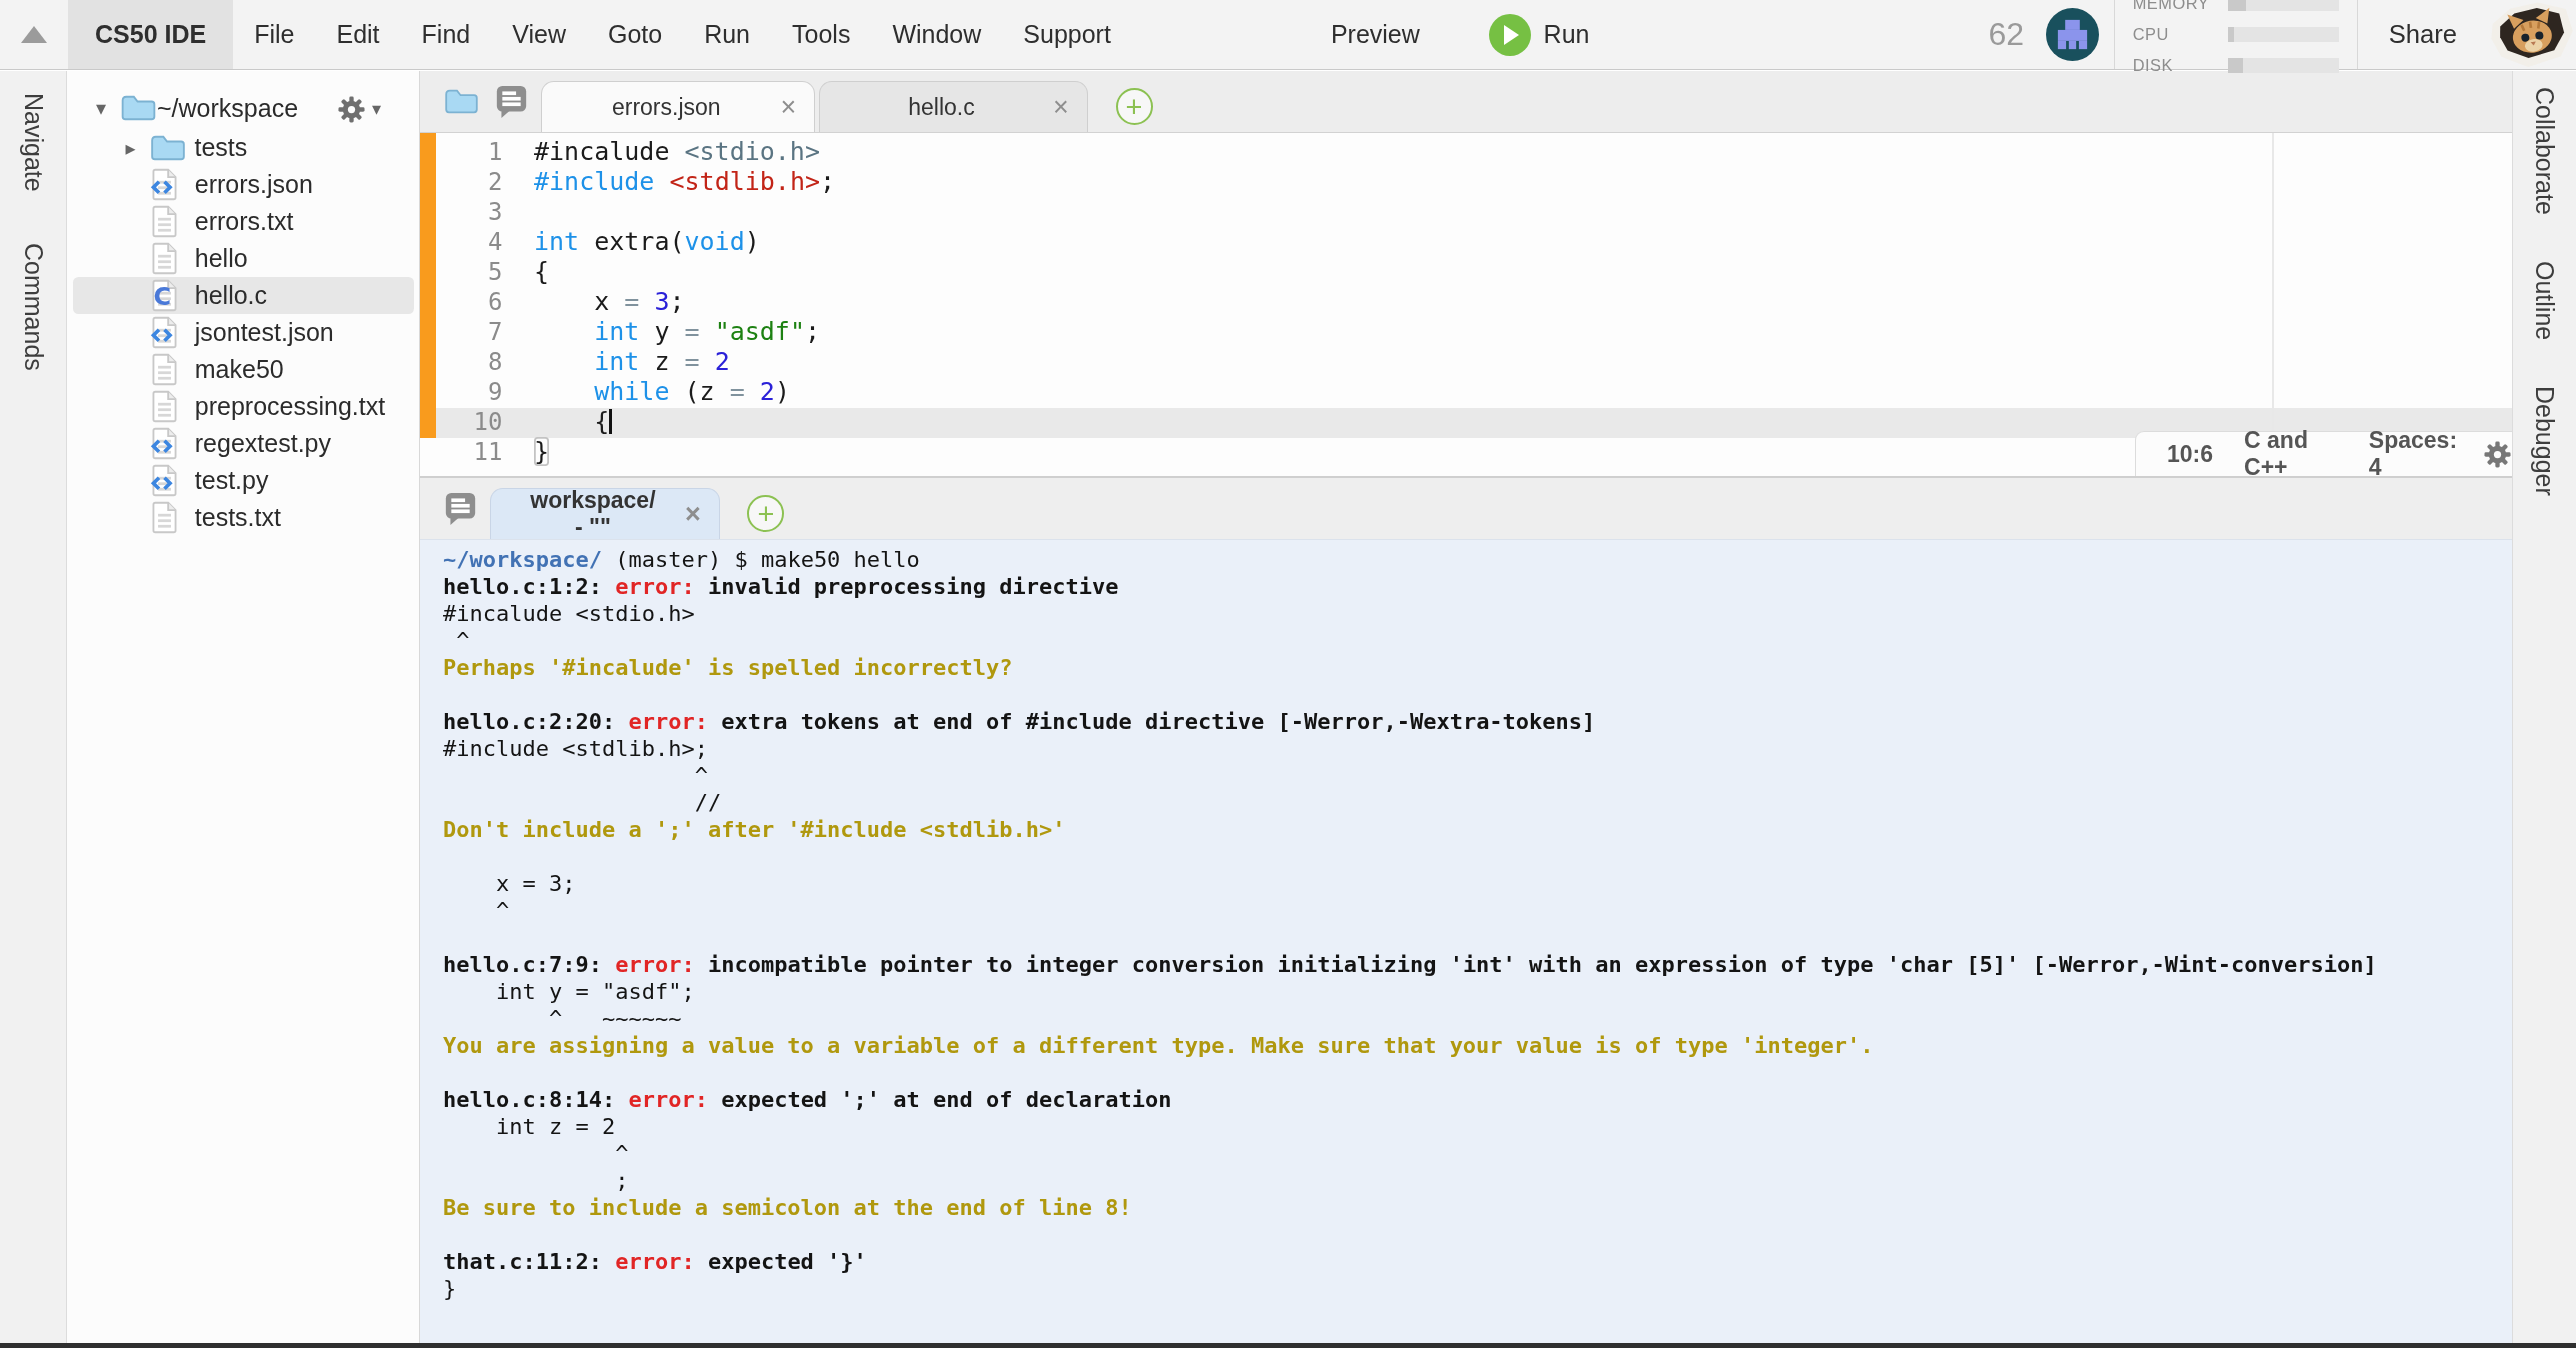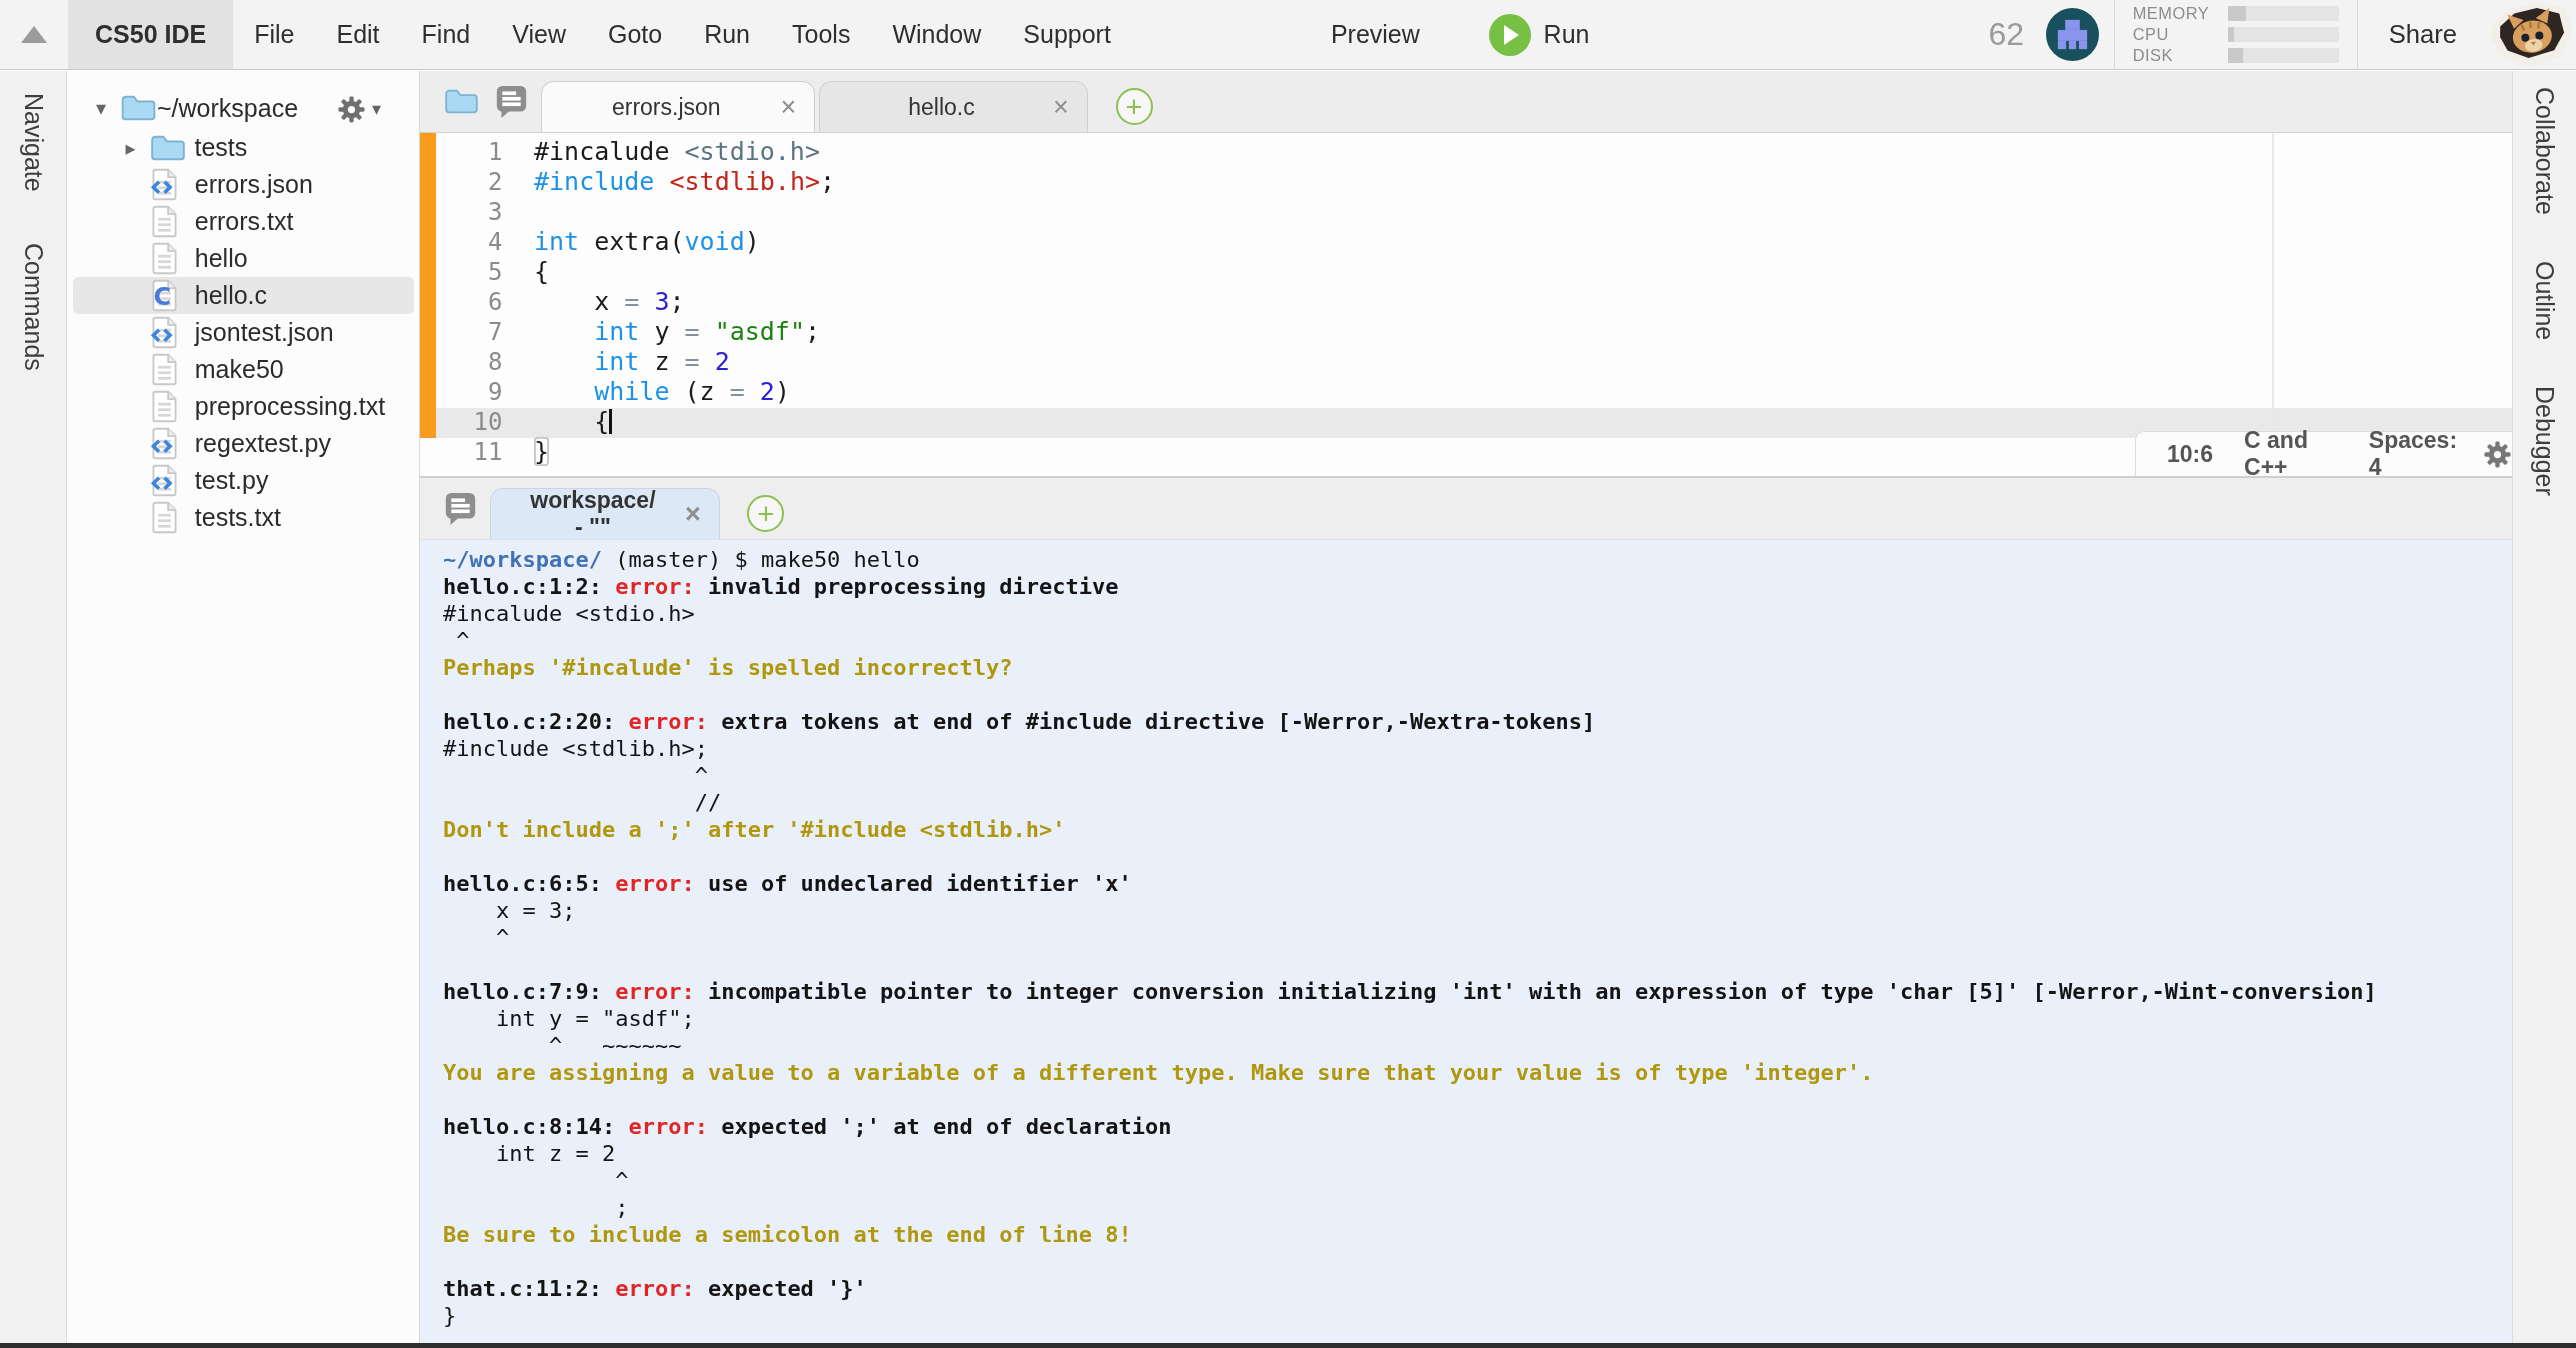--- a/index.html
+++ b/index.html
@@ -14,21 +14,21 @@
   .mb-app{font-weight:bold;background:#e2e2e2;height:69px;display:flex;align-items:center;padding:0 27px;flex:none;}
   #menu-items{display:flex;height:69px;align-items:center;flex:none;}
   .mb-item{padding:0 21px;cursor:default;}
   .mb-preview{margin-left:190px;padding:0 9px;flex:none;}
   .mb-run{display:flex;align-items:center;margin-left:60px;flex:none;}
   .run-circle{width:42px;height:42px;border-radius:50%;background:#76c043;display:flex;align-items:center;justify-content:center;margin-right:12.8px;}
   .run-play{width:0;height:0;border-top:10px solid transparent;border-bottom:10px solid transparent;border-left:15.5px solid #fff;margin-left:3.7px;}
   .mb-right{margin-left:auto;display:flex;align-items:center;height:69px;flex:none;}
   .mb-count{color:#9a9a9a;font-size:32px;margin-right:22px;}
   .avatar{width:53px;height:53px;margin-right:14.6px;}
-  .gauges{height:69px;display:flex;flex-direction:column;justify-content:center;gap:2px;
+  .gauges{height:69px;display:flex;flex-direction:column;justify-content:center;gap:12px;
           border-left:0.9px solid #d8d8d8;border-right:0.9px solid #d8d8d8;padding:0 18px;}
   .gauge-row{display:flex;align-items:center;}
   .gauge-label{width:95px;font-size:16.4px;color:#8d8d8d;letter-spacing:0.5px;}
   .gauge-track{width:111px;height:14.6px;background:#e4e4e4;position:relative;}
   .gauge-fill{position:absolute;left:0;top:0;bottom:0;background:#c9c9c9;}
   .mb-share{margin:0 24px 0 31px;font-size:25.6px;}
   .cat-wrap{width:95px;height:69px;position:relative;flex:none;}
   .cat-wrap svg{position:absolute;top:1.8px;right:-1.8px;transform:rotate(-9deg);}
 
   
@@ -475,21 +475,20 @@
       <div class="trow"><span class="tt-p">#incalude &lt;stdio.h&gt;</span></div>
       <div class="trow"><span class="tt-p"> ^</span></div>
       <div class="trow"><span class="tt-y">Perhaps '#incalude' is spelled incorrectly?</span></div>
       <div class="trow"></div>
       <div class="trow"><span class="tt-b">hello.c:2:20: </span><span class="tt-e">error: </span><span class="tt-b">extra tokens at end of #include directive [-Werror,-Wextra-tokens]</span></div>
       <div class="trow"><span class="tt-p">#include &lt;stdlib.h&gt;;</span></div>
       <div class="trow"><span class="tt-p">                   ^</span></div>
       <div class="trow"><span class="tt-p">                   //</span></div>
       <div class="trow"><span class="tt-y">Don't include a ';' after '#include &lt;stdlib.h&gt;'</span></div>
       <div class="trow"></div>
-      <div class="trow"><span class="tt-b">hello.c:6:5: </span><span class="tt-e">error: </span><span class="tt-b">use of undeclared identifier 'x'</span></div>
       <div class="trow"><span class="tt-p">    x = 3;</span></div>
       <div class="trow"><span class="tt-p">    ^</span></div>
       <div class="trow"></div>
       <div class="trow"><span class="tt-b">hello.c:7:9: </span><span class="tt-e">error: </span><span class="tt-b">incompatible pointer to integer conversion initializing 'int' with an expression of type 'char [5]' [-Werror,-Wint-conversion]</span></div>
       <div class="trow"><span class="tt-p">    int y = "asdf";</span></div>
       <div class="trow"><span class="tt-p">        ^   ~~~~~~</span></div>
       <div class="trow"><span class="tt-y">You are assigning a value to a variable of a different type. Make sure that your value is of type 'integer'.</span></div>
       <div class="trow"></div>
       <div class="trow"><span class="tt-b">hello.c:8:14: </span><span class="tt-e">error: </span><span class="tt-b">expected ';' at end of declaration</span></div>
       <div class="trow"><span class="tt-p">    int z = 2</span></div>

